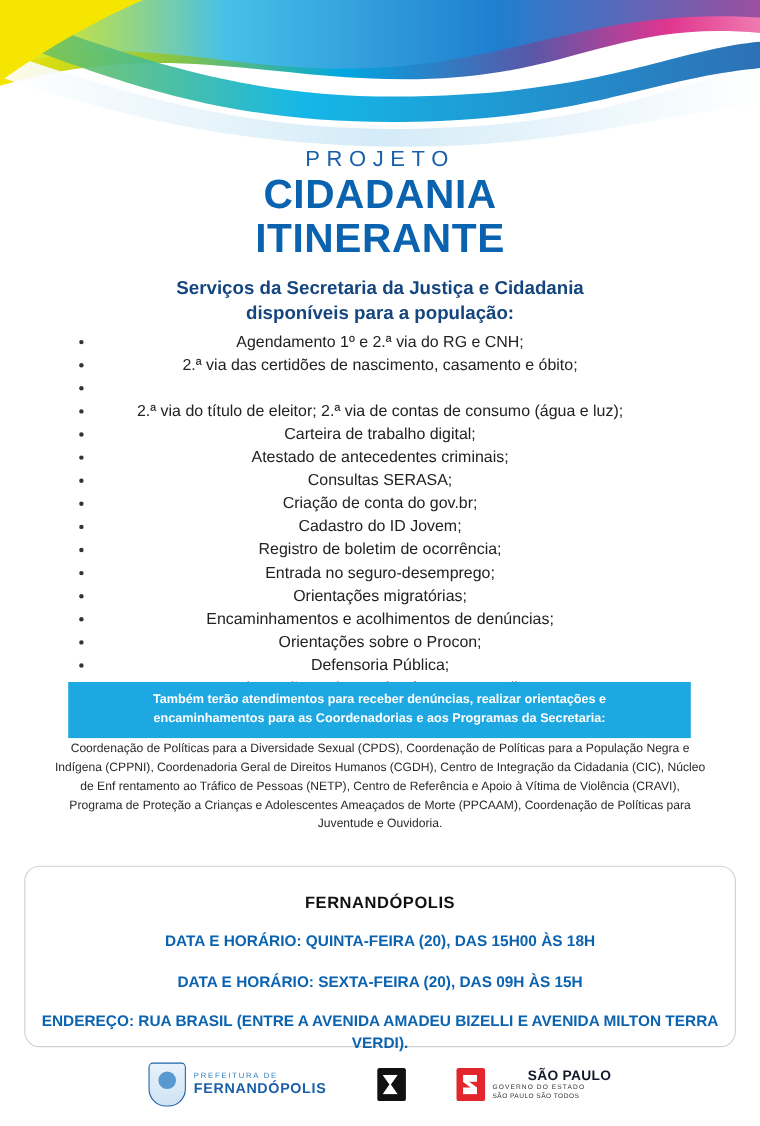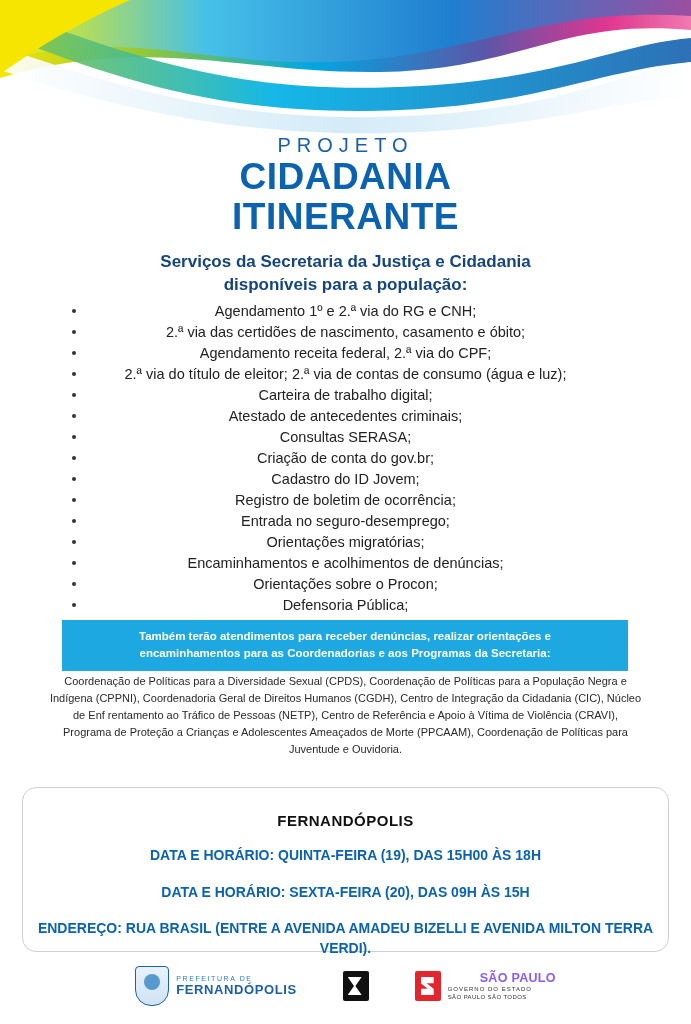--- a/index.html
+++ b/index.html
@@ -202,21 +202,21 @@
     border-radius: 2px;
     position: relative;
   }
   .sq-red:after {
     content: "";
     position: absolute; left: 6px; top: 6px;
     width: 13px; height: 18px;
     background: #fff;
     clip-path: polygon(0 0,100% 0,100% 35%,45% 35%,100% 65%,100% 100%,0 100%,0 65%,55% 65%,0 35%);
   }
-  .sp1 { font-size: 12.5px; font-weight: bold; color: #8b5cf6; line-height: 1.1; letter-spacing: .3px; margin-left: 32px; }
+  .sp1 { font-size: 12.5px; font-weight: bold; color: #0f172a; line-height: 1.1; letter-spacing: .3px; margin-left: 32px; }
   .sp2 { font-size: 6px; color: #333; letter-spacing: 1px; line-height: 1.3; }
   .sp3 { font-size: 6px; color: #333; letter-spacing: .4px; }
 </style>
 </head>
 <body>
 
 <div class="page">
 
   <div class="wave-wrap">
     <svg width="691" height="135" viewBox="0 0 691 135" xmlns="http://www.w3.org/2000/svg">
@@ -270,21 +270,20 @@
     <div class="service-row">
         <span class="bullet"></span>
         <span class="service-text">Agendamento 1º e 2.ª via do RG e CNH;</span>
       </div>
     <div class="service-row">
         <span class="bullet"></span>
         <span class="service-text">2.ª via das certidões de nascimento, casamento e óbito;</span>
       </div>
     <div class="service-row">
         <span class="bullet"></span>
-        <span class="service-text">Agendamento receita federal, 2.ª via do CPF;</span>
       </div>
     <div class="service-row">
         <span class="bullet"></span>
         <span class="service-text">2.ª via do título de eleitor; 2.ª via de contas de consumo (água e luz);</span>
       </div>
     <div class="service-row">
         <span class="bullet"></span>
         <span class="service-text">Carteira de trabalho digital;</span>
       </div>
     <div class="service-row">
@@ -338,21 +337,21 @@
     <div>encaminhamentos para as Coordenadorias e aos Programas da Secretaria:</div>
   </div>
 
   <div class="coord">
     <span>Coordenação de Políticas para a Diversidade Sexual (CPDS), Coordenação de Políticas para a População Negra e Indígena (CPPNI), Coordenadoria Geral de Direitos Humanos (CGDH), Centro de Integração da Cidadania (CIC), Núcleo de Enf rentamento ao Tráfico de Pessoas (NETP), Centro de Referência e Apoio à Vítima de Violência (CRAVI), Programa de Proteção a Crianças e Adolescentes Ameaçados de Morte (PPCAAM), Coordenação de Políticas para Juventude e Ouvidoria.</span>
   </div>
 
 
   <div class="event-box">
     <div class="city">FERNANDÓPOLIS</div>
-    <div class="event-line">DATA E HORÁRIO:  QUINTA-FEIRA (19), DAS 15H00 ÀS 18H</div>
+    <div class="event-line">DATA E HORÁRIO:  QUINTA-FEIRA (20), DAS 15H00 ÀS 18H</div>
     <div class="event-line">DATA E HORÁRIO: SEXTA-FEIRA (20), DAS 09H ÀS 15H</div>
     <div class="event-line addr">ENDEREÇO: RUA BRASIL (ENTRE A AVENIDA AMADEU BIZELLI E  AVENIDA MILTON TERRA VERDI).</div>
   </div>
 
   <div class="footer">
     <div class="logo">
       <div class="crest"></div>
       <div>
         <div class="logo-text-small">PREFEITURA DE</div>
         <div class="logo-text-big">FERNANDÓPOLIS</div>

